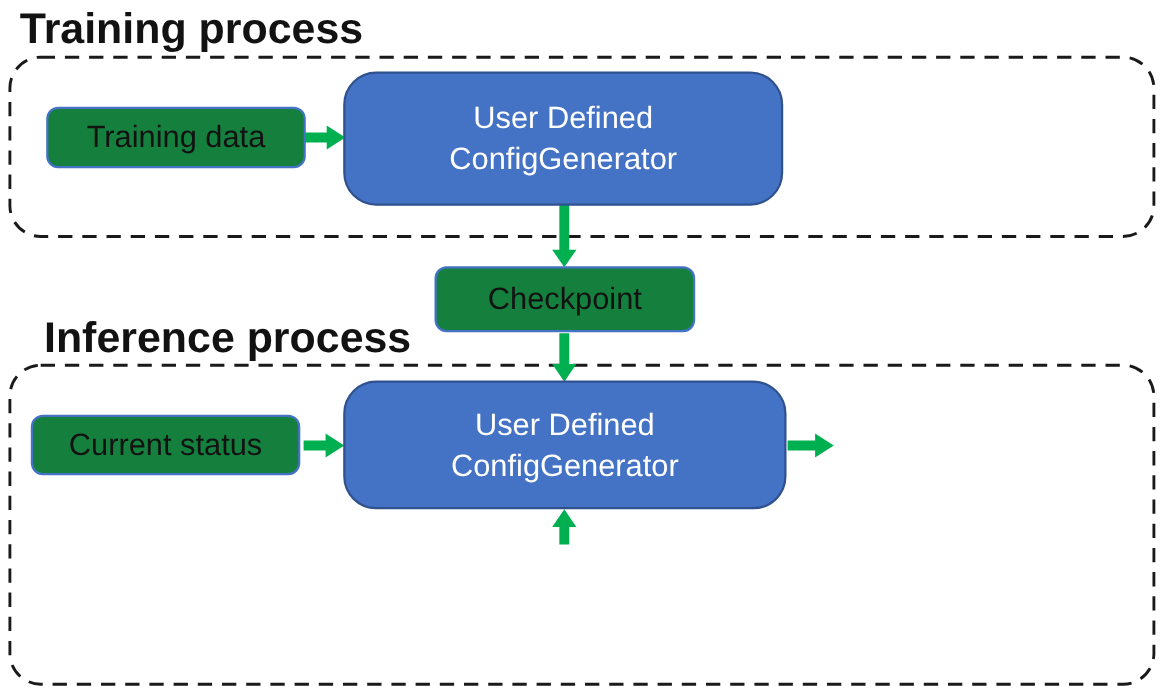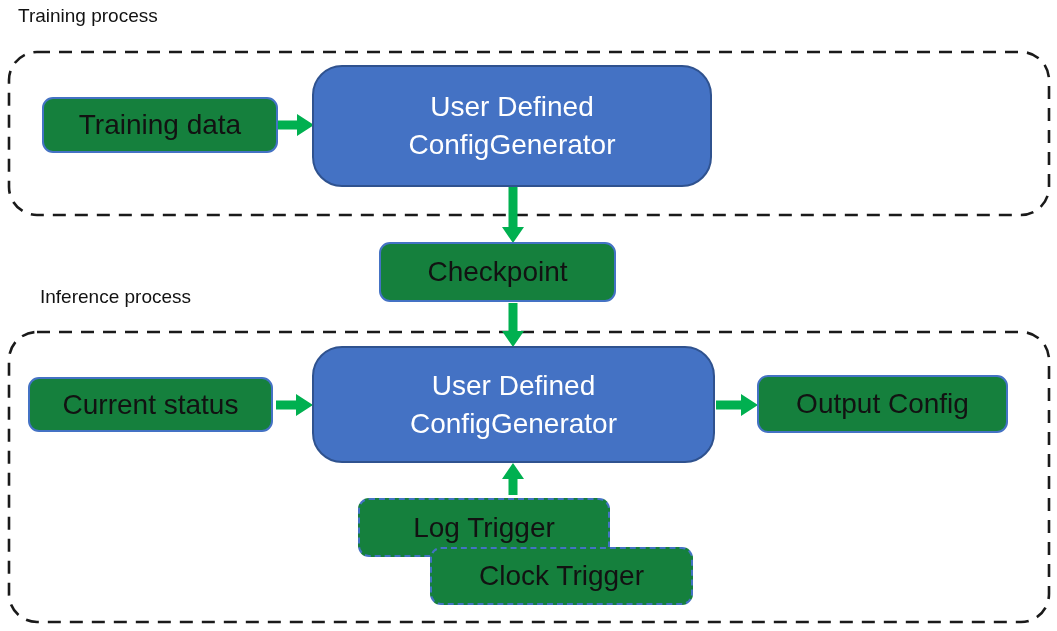--- a/index.html
+++ b/index.html
@@ -2,40 +2,40 @@
 <html><head>
 <meta charset="utf-8">
 <style>
   html,body{margin:0;padding:0;background:#ffffff;}
   .canvas{
     position:relative;width:1057px;height:631px;background:#ffffff;
     font-family:"Liberation Sans",sans-serif;color:#121212;overflow:hidden;
   }
   .layer-svg{position:absolute;left:0;top:0;z-index:1;}
   .lbl{
-    position:absolute;z-index:2;font-size:19px;color:#121212;white-space:nowrap;
+    position:absolute;z-index:2;font-size:39px;color:#121212;white-space:nowrap;font-weight:bold;
   }
   .box{
     position:absolute;z-index:2;box-sizing:border-box;
     display:flex;align-items:center;justify-content:center;
     background:#15803d;border:2px solid #4472C4;border-radius:11px;
     font-size:28px;color:#121212;white-space:nowrap;
   }
   .box.blue{
     background:#4472C4;border:2px solid #2F528F;border-radius:30px;
     color:#ffffff;flex-direction:column;line-height:1.34;
   }
   .box.dashed-blue{border:2px dashed #4472C4;border-radius:11px;}
 
   #title-training{left:18px;top:5px;}
   #title-inference{left:18px;top:286px;margin-left:22px;}
 
   #box-training-data{left:42px;top:97px;width:236px;height:56px;}
   #box-generator-train{left:312px;top:65px;width:400px;height:122px;}
-  #box-checkpoint{left:379px;top:242px;width:237px;height:60px;}
+  #box-checkpoint{left:395px;top:242px;width:237px;height:60px;}
   #box-current-status{left:28px;top:377px;width:245px;height:55px;}
   #box-generator-infer{left:312px;top:346px;width:403px;height:117px;}
   #box-output-config{left:757px;top:375px;width:251px;height:58px;}
   #box-log-trigger{left:358px;top:498px;width:252px;height:59px;z-index:3;}
   #box-clock-trigger{left:430px;top:547px;width:263px;height:58px;z-index:4;}
 </style>
 </head>
 <body>
 
 <div class="canvas">
@@ -71,25 +71,16 @@
 
   <div class="box" id="box-current-status">
     <span>Current status</span>
   </div>
 
   <div class="box blue" id="box-generator-infer">
     <span>User Defined</span>
     <span>ConfigGenerator</span>
   </div>
 
-  <div class="box" id="box-output-config">
-    <span>Output Config</span>
-  </div>
 
-  <div class="box dashed-blue" id="box-log-trigger">
-    <span>Log Trigger</span>
-  </div>
 
-  <div class="box dashed-blue" id="box-clock-trigger">
-    <span>Clock Trigger</span>
-  </div>
 
 </div>
 
 </body></html>

